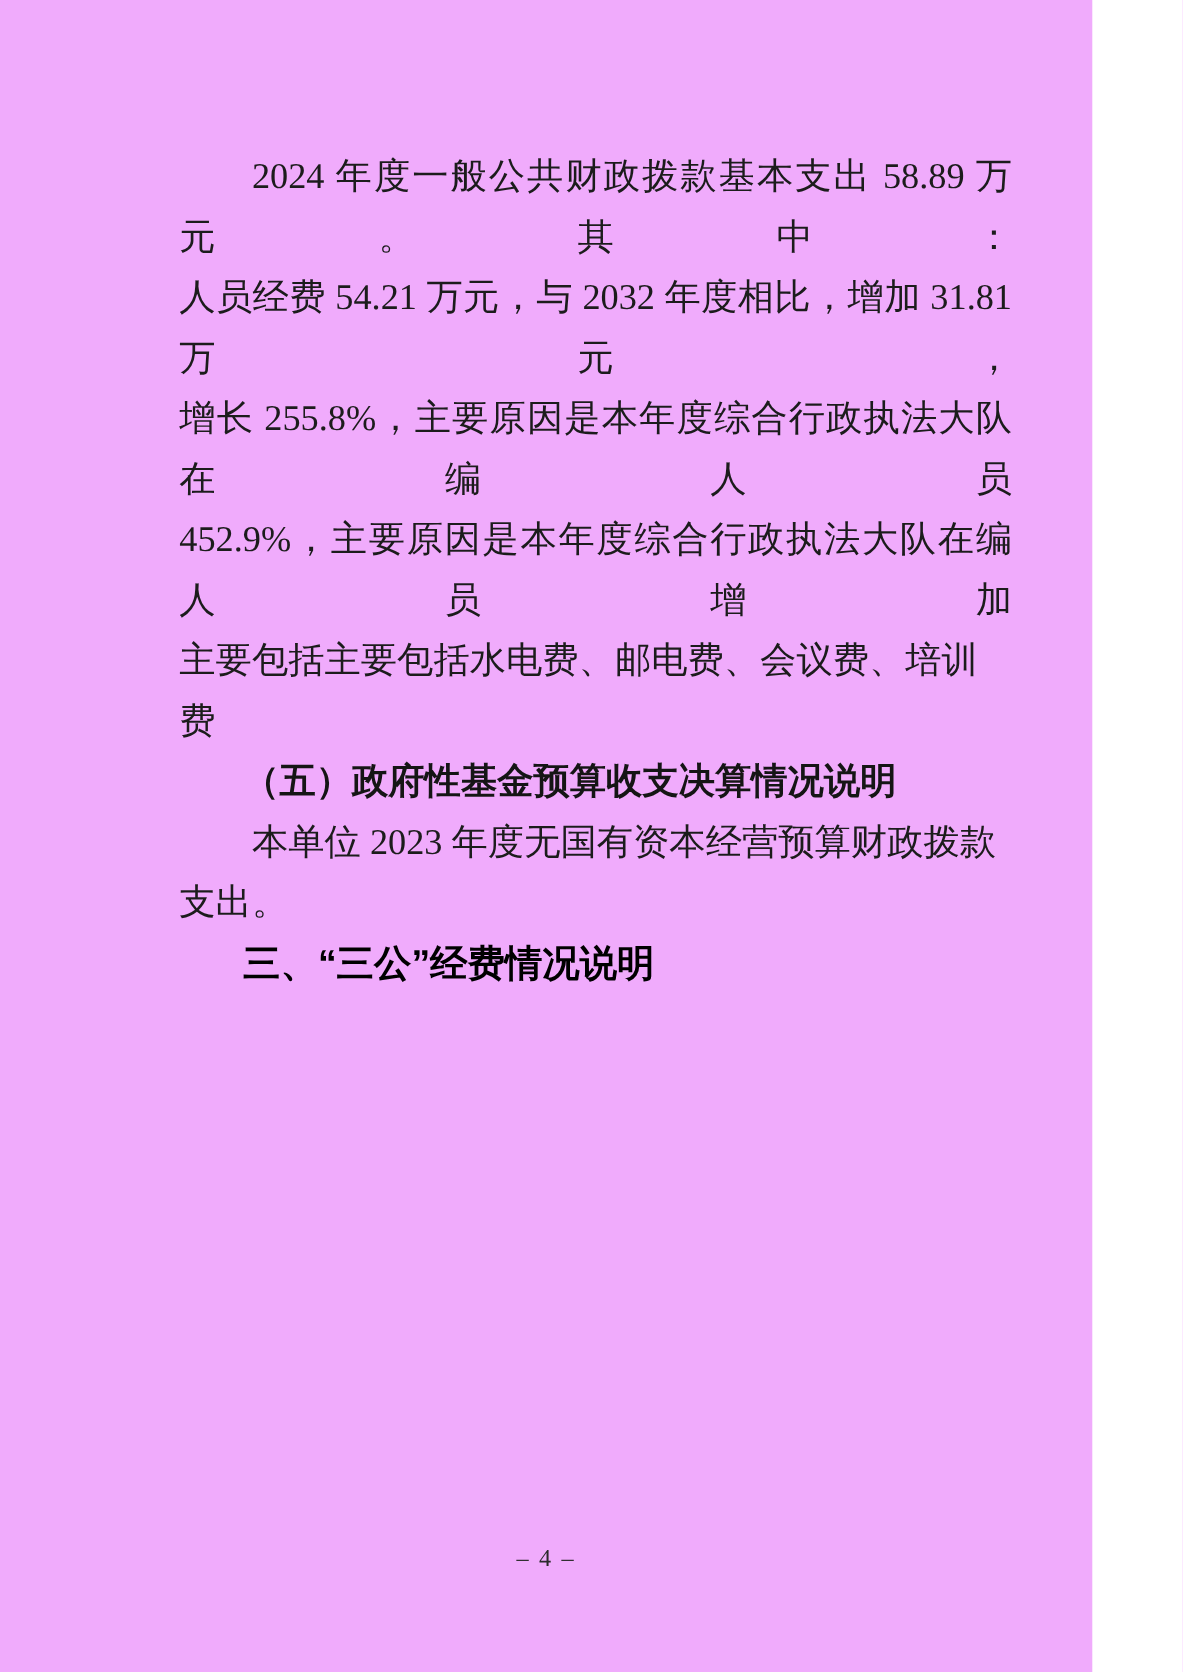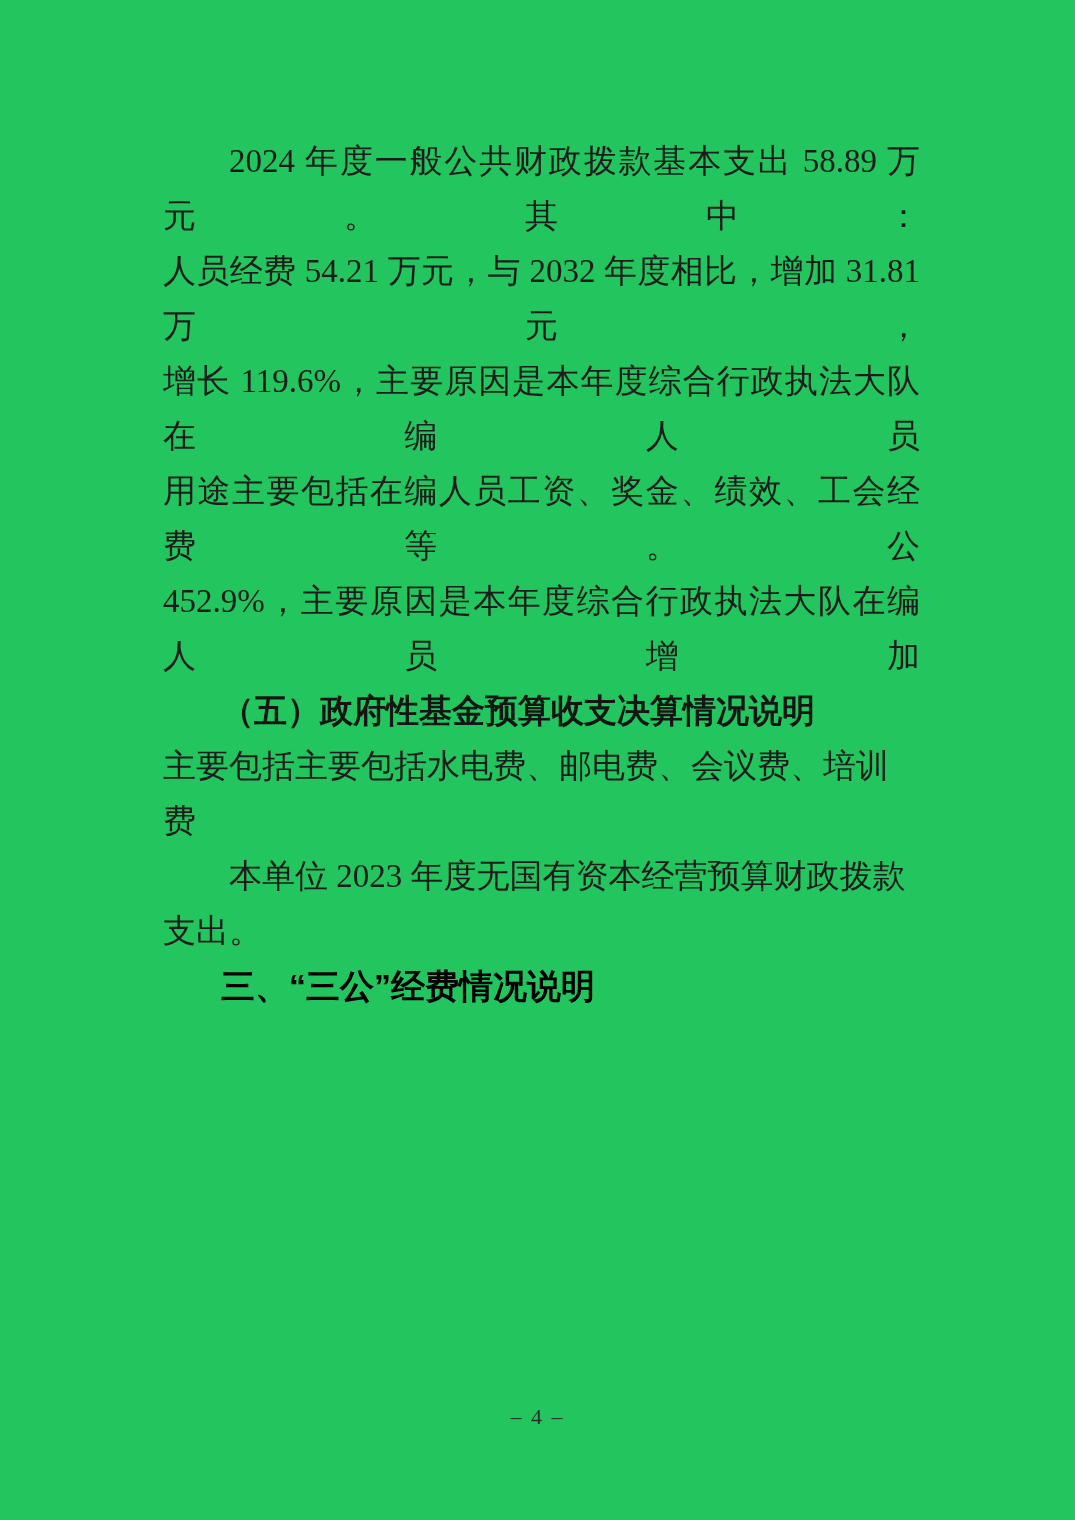--- a/index.html
+++ b/index.html
@@ -2,23 +2,23 @@
 <html lang="zh"><head>
 <meta charset="utf-8">
 <style>
   html, body {
     margin: 0;
     padding: 0;
     background: #ffffff;
   }
   .page {
     position: relative;
-    width: 1075px;
+    width: 993px;
     height: 1520px;
-    background: #22c55e;
+    background: #f0abfc;
     overflow: hidden;
   }
   .content {
     position: absolute;
     left: 163px;
     top: 134px;
     width: 757px;
   }
   .line {
     font-family: "Liberation Serif", "DejaVu Serif", serif;
@@ -61,26 +61,25 @@
   }
 </style>
 </head>
 <body>
 
 <div class="page">
   <div class="content">
 
     <div class="line fill indent2">2024 年度一般公共财政拨款基本支出 58.89 万元。其中：</div>
     <div class="line fill">人员经费 54.21 万元，与 2032 年度相比，增加 31.81 万元，</div>
-    <div class="line fill">增长 119.6%，主要原因是本年度综合行政执法大队在编人员</div>
-    <div class="line fill">用途主要包括在编人员工资、奖金、绩效、工会经费等。公</div>
+    <div class="line fill">增长 255.8%，主要原因是本年度综合行政执法大队在编人员</div>
     <div class="line fill">452.9%，主要原因是本年度综合行政执法大队在编人员增加</div>
+    <div class="line">主要包括主要包括水电费、邮电费、会议费、培训费</div>
+
     <div class="line kai indent-h">（五）政府性基金预算收支决算情况说明</div>
-
-    <div class="line">主要包括主要包括水电费、邮电费、会议费、培训费</div>
 
 
 
     <div class="line indent2">本单位 2023 年度无国有资本经营预算财政拨款支出。</div>
 
     <div class="line hei indent-h">三、“三公”经费情况说明</div>
 
   </div>
 
   <div class="footer">– 4 –</div>

